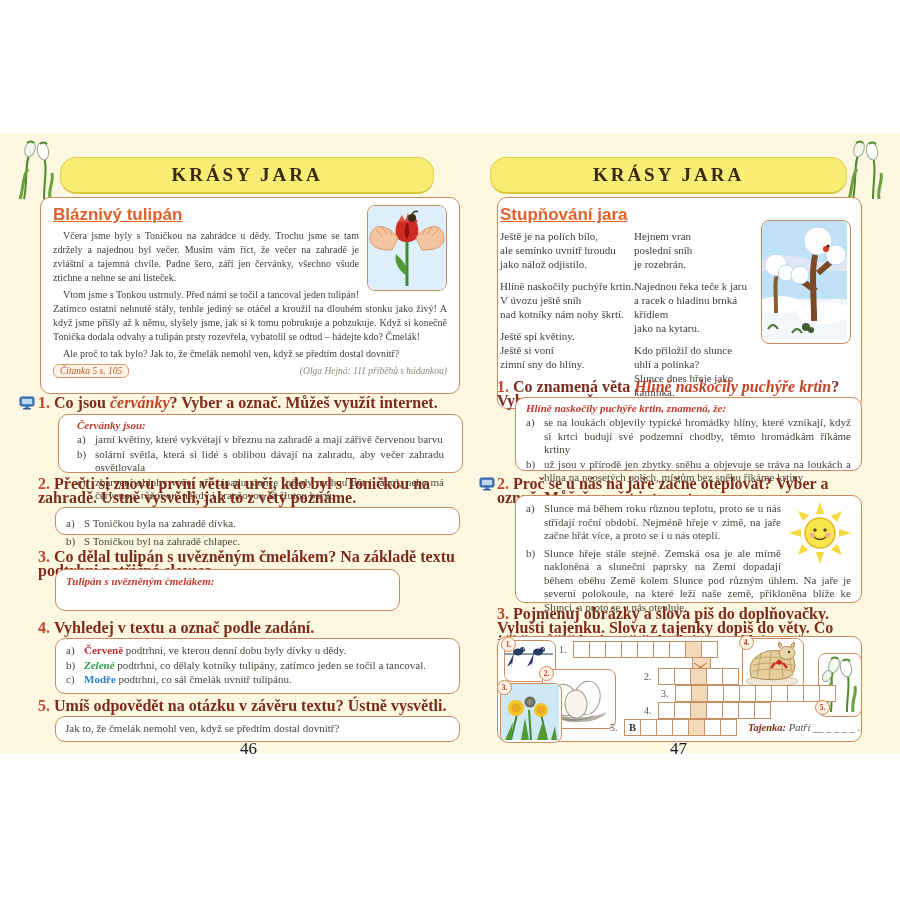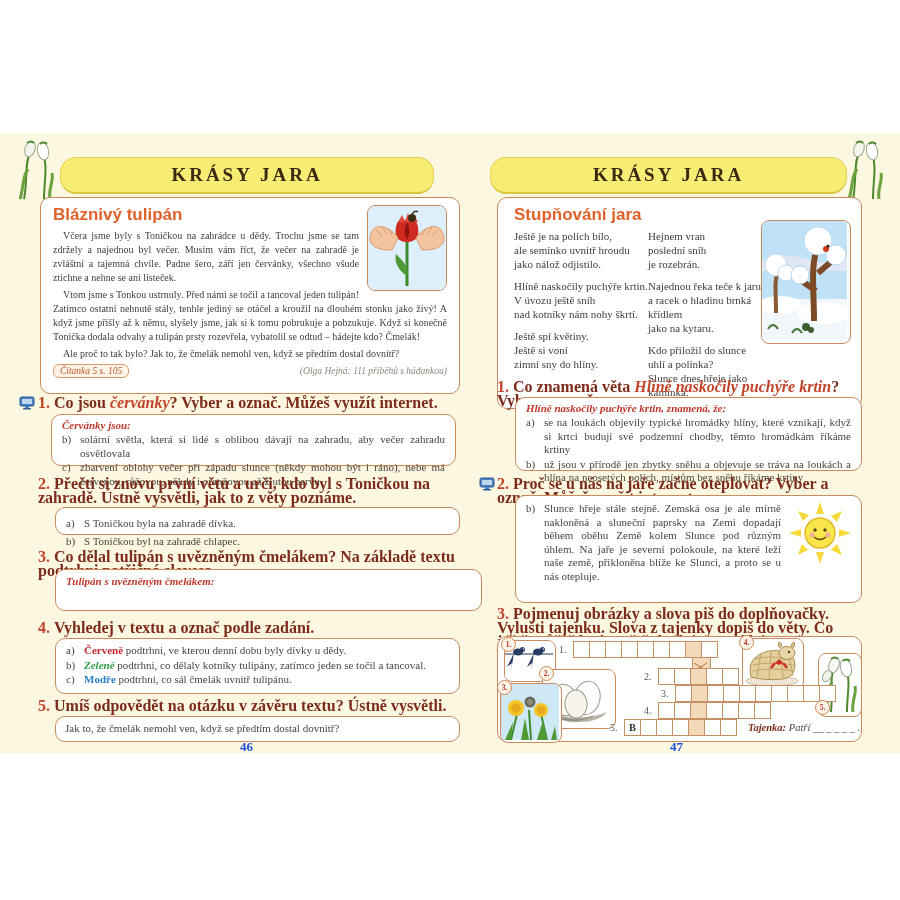--- a/index.html
+++ b/index.html
@@ -8,40 +8,40 @@
   .abs{position:absolute;}
 
   
   .banner{background:#f7ec74;border:1px solid #e3d14e;border-bottom:2px solid #d9c63e;border-radius:16px;display:flex;align-items:center;justify-content:center;}
   .banner .btitle{font-weight:bold;font-size:19px;letter-spacing:3px;color:#3a2a12;}
 
   
   .box{background:#ffffff;border:1.5px solid #c98a5e;border-radius:10px;box-sizing:border-box;}
 
   
-  .sec-title{font-family:"Liberation Sans",sans-serif;font-weight:600;font-size:17px;color:#e0622a;margin:0 0 4px 0;}
+  .sec-title{font-family:"Liberation Sans",sans-serif;font-weight:600;font-size:17px;color:#e0622a;margin:0 0 4px 0;text-decoration:underline;}
   .bodytxt{font-size:10px;line-height:14px;color:#44403a;text-align:justify;}
   .bodytxt p{margin:0 0 3px 0;text-indent:10px;}
   .imgframe{border:1.5px solid #c98a5e;border-radius:8px;overflow:hidden;background:#fff;}
   .story-img{float:right;width:78px;height:84px;margin:0 0 4px 8px;}
   .srcrow{display:flex;justify-content:space-between;align-items:center;margin-top:3px;}
   .badge{border:1px solid #d89a6a;background:#fdf3e6;border-radius:6px;font-style:italic;font-size:9.5px;color:#c05a2a;padding:1px 6px;}
   .source{font-style:italic;font-size:9.5px;color:#8d887c;}
 
   
   .qline{font-size:16px;line-height:14px;font-weight:bold;color:#7d2b1a;}
   .qnum{color:#c2442a;margin-right:4px;}
   .qhl{color:#c2442a;font-style:italic;}
   .lead{color:#c0392b;font-weight:bold;font-style:italic;font-size:11px;margin-bottom:2px;}
   .opt{font-size:11px;line-height:13.5px;color:#4a463e;padding-left:18px;text-indent:-18px;margin-bottom:1px;text-align:justify;}
   .optlabel{display:inline-block;width:18px;text-indent:0;}
   .red{color:#c0272d;font-weight:bold;}
   .green{color:#2f9e44;font-weight:bold;font-style:italic;}
   .blue{color:#2a7fc9;font-weight:bold;}
-  .pagenum{font-weight:bold;font-size:13px;color:#1d4ed8;}
+  .pagenum{font-weight:normal;font-size:17px;color:#0f172a;}
 
   
   .poemline{font-size:11px;line-height:14px;color:#44403a;}
   .stanza{margin-bottom:8px;}
 
   
   .cw-row{position:absolute;display:flex;}
   .cell{width:17px;height:17px;box-sizing:border-box;border:1px solid #c49064;background:#fff;margin-left:-1px;display:flex;align-items:center;justify-content:center;font-size:10.5px;font-weight:bold;color:#333;}
   .cell:first-child{margin-left:0;}
   .cell.shade{background:#f3d8ba;}
@@ -108,38 +108,39 @@
       <svg width="16" height="14" viewBox="0 0 16 14">
         <rect x="1" y="1" width="14" height="9" rx="1.5" fill="#4a7fc1" stroke="#2c5a96"></rect>
         <rect x="3" y="3" width="10" height="5" fill="#bcd6ee"></rect>
         <rect x="6" y="10" width="4" height="2" fill="#4a7fc1"></rect>
         <rect x="4" y="12" width="8" height="1.5" rx="0.7" fill="#2c5a96"></rect>
       </svg>
     </div>
     <div class="abs qline" style="left:38px;top:263px;width:422px;">
       <span class="qnum">1.</span><span>Co jsou </span><span class="qhl">červánky</span><span>? Vyber a označ. Můžeš využít internet.</span>
     </div>
-    <div class="abs box" style="left:51px;top:281px;width:405px;height:52px;padding:4px 10px;">
+    <div class="abs box" style="left:58px;top:281px;width:405px;height:59px;padding:4px 18px;">
       <div class="lead">Červánky jsou:</div>
+      <div class="opt"><span class="optlabel">a)</span><span>jarní květiny, které vykvétají v březnu na zahradě a mají zářivě červenou barvu</span></div>
       <div class="opt"><span class="optlabel">b)</span><span>solární světla, která si lidé s oblibou dávají na zahradu, aby večer zahradu osvětlovala</span></div>
       <div class="opt"><span class="optlabel">c)</span><span>zbarvení oblohy večer při západu slunce (někdy mohou být i ráno), nebe má červenou, růžovou, někdy i oranžovou až žlutou barvu</span></div>
     </div>
 
     <div class="abs qline" style="left:38px;top:344px;width:422px;">
       <span class="qnum">2.</span><span>Přečti si znovu první větu a urči, kdo byl s Toničkou na zahradě. Ústně vysvětli, jak to z věty poznáme.</span>
     </div>
     <div class="abs box" style="left:55px;top:374px;width:405px;height:28px;padding:5px 10px;">
       <span class="opt" style="display:inline-block;width:52%;margin:0;"><span class="optlabel">a)</span><span>S Toničkou byla na zahradě dívka.</span></span>
       <span class="opt" style="display:inline-block;margin:0;"><span class="optlabel">b)</span><span>S Toničkou byl na zahradě chlapec.</span></span>
     </div>
 
     <div class="abs qline" style="left:38px;top:417px;width:422px;">
       <span class="qnum">3.</span><span>Co dělal tulipán s uvězněným čmelákem? Na základě textu podtrhni patřičná slovesa.</span>
     </div>
-    <div class="abs box" style="left:55px;top:436px;width:427px;height:42px;padding:5px 10px;">
+    <div class="abs box" style="left:55px;top:436px;width:345px;height:42px;padding:5px 10px;">
       <div class="lead">Tulipán s uvězněným čmelákem:</div>
     </div>
 
     <div class="abs qline" style="left:38px;top:488px;width:422px;">
       <span class="qnum">4.</span><span>Vyhledej v textu a označ podle zadání.</span>
     </div>
     <div class="abs box" style="left:55px;top:505px;width:405px;height:56px;padding:5px 10px;">
       <div class="opt"><span class="optlabel">a)</span><span class="red">Červeně</span><span> podtrhni, ve kterou denní dobu byly dívky u dědy.</span></div>
       <div class="opt"><span class="optlabel">b)</span><span class="green">Zeleně</span><span> podtrhni, co dělaly kotníky tulipány, zatímco jeden se točil a tancoval.</span></div>
       <div class="opt"><span class="optlabel">c)</span><span class="blue">Modře</span><span> podtrhni, co sál čmelák uvnitř tulipánu.</span></div>
@@ -167,21 +168,21 @@
         <path d="M30 60 C30 42 34 28 29 14" stroke="#4d8a2f" stroke-width="2" fill="none"></path>
         <path d="M6 60 C10 48 8 38 14 30" stroke="#6aa23f" stroke-width="3" fill="none"></path>
         <path d="M36 60 C34 50 40 42 38 34" stroke="#6aa23f" stroke-width="3" fill="none"></path>
         <ellipse cx="16" cy="10" rx="5" ry="8" fill="#f4f6ee" stroke="#9aa88e" stroke-width="1" transform="rotate(18 16 10)"></ellipse>
         <ellipse cx="29" cy="12" rx="5.5" ry="9" fill="#ffffff" stroke="#9aa88e" stroke-width="1" transform="rotate(-12 29 12)"></ellipse>
         <path d="M13 4 q4 -3 7 0" stroke="#4d8a2f" stroke-width="2" fill="none"></path>
         <path d="M26 5 q4 -3 7 0" stroke="#4d8a2f" stroke-width="2" fill="none"></path>
       </svg>
     </div>
 
-    <div class="abs box" style="left:497px;top:64px;width:365px;height:212px;padding:7px 16px;">
+    <div class="abs box" style="left:497px;top:64px;width:365px;height:212px;padding:7px 2px;">
       <div class="sec-title">Stupňování jara</div>
       <div class="abs imgframe" style="right:10px;top:22px;width:88px;height:122px;">
         <svg width="85" height="119" viewBox="0 0 85 119">
           <rect width="85" height="119" fill="#bfe2f6"></rect>
           <path d="M0 40 Q20 30 45 38 T85 36 L85 50 L0 50 Z" fill="#dfe6f4"></path>
           <rect y="78" width="85" height="41" fill="#f2f7fc"></rect>
           <ellipse cx="18" cy="84" rx="22" ry="9" fill="#ffffff"></ellipse>
           <ellipse cx="62" cy="92" rx="26" ry="11" fill="#ffffff"></ellipse>
           <path d="M14 92 C14 70 12 60 16 50" stroke="#8a5a33" stroke-width="4" fill="none"></path>
           <circle cx="14" cy="44" r="11" fill="#ffffff" stroke="#bcd9ee"></circle>
@@ -270,20 +271,21 @@
               <polygon points="53,53 42,48 48,42"></polygon>
           </g>
           <circle cx="31" cy="31" r="15" fill="#f9e64c" stroke="#e0b82a" stroke-width="1.5"></circle>
           <circle cx="26" cy="28" r="1.7" fill="#5a4a1a"></circle>
             <circle cx="36" cy="28" r="1.7" fill="#5a4a1a"></circle>
           <path d="M25 35 q6 5 12 0" stroke="#5a4a1a" stroke-width="1.5" fill="none"></path>
           <circle cx="23" cy="33" r="2.4" fill="#f2a9a0"></circle>
             <circle cx="39" cy="33" r="2.4" fill="#f2a9a0"></circle>
         </svg>
       </span>
+      <div class="opt" style="margin-bottom:4px;"><span class="optlabel">a)</span><span>Slunce má během roku různou teplotu, proto se u nás střídají roční období. Nejméně hřeje v zimě, na jaře začne hřát více, a proto se i u nás oteplí.</span></div>
       <div class="opt"><span class="optlabel">b)</span><span>Slunce hřeje stále stejně. Zemská osa je ale mírně nakloněná a sluneční paprsky na Zemi dopadají během oběhu Země kolem Slunce pod různým úhlem. Na jaře je severní polokoule, na které leží naše země, přikloněna blíže ke Slunci, a proto se u nás otepluje.</span></div>
     </div>
 
     <div class="abs qline" style="left:497px;top:474px;width:365px;">
       <span class="qnum">3.</span><span>Pojmenuj obrázky a slova piš do doplňovačky. Vylušti tajenku. Slova z tajenky dopiš do věty. Co ještě můžeš k této větě doplnit? Povídej.</span>
     </div>
 
     <div class="abs box" style="left:497px;top:503px;width:365px;height:106px;">
 
       <div class="abs imgframe" style="left:6px;top:3px;width:50px;height:40px;">

